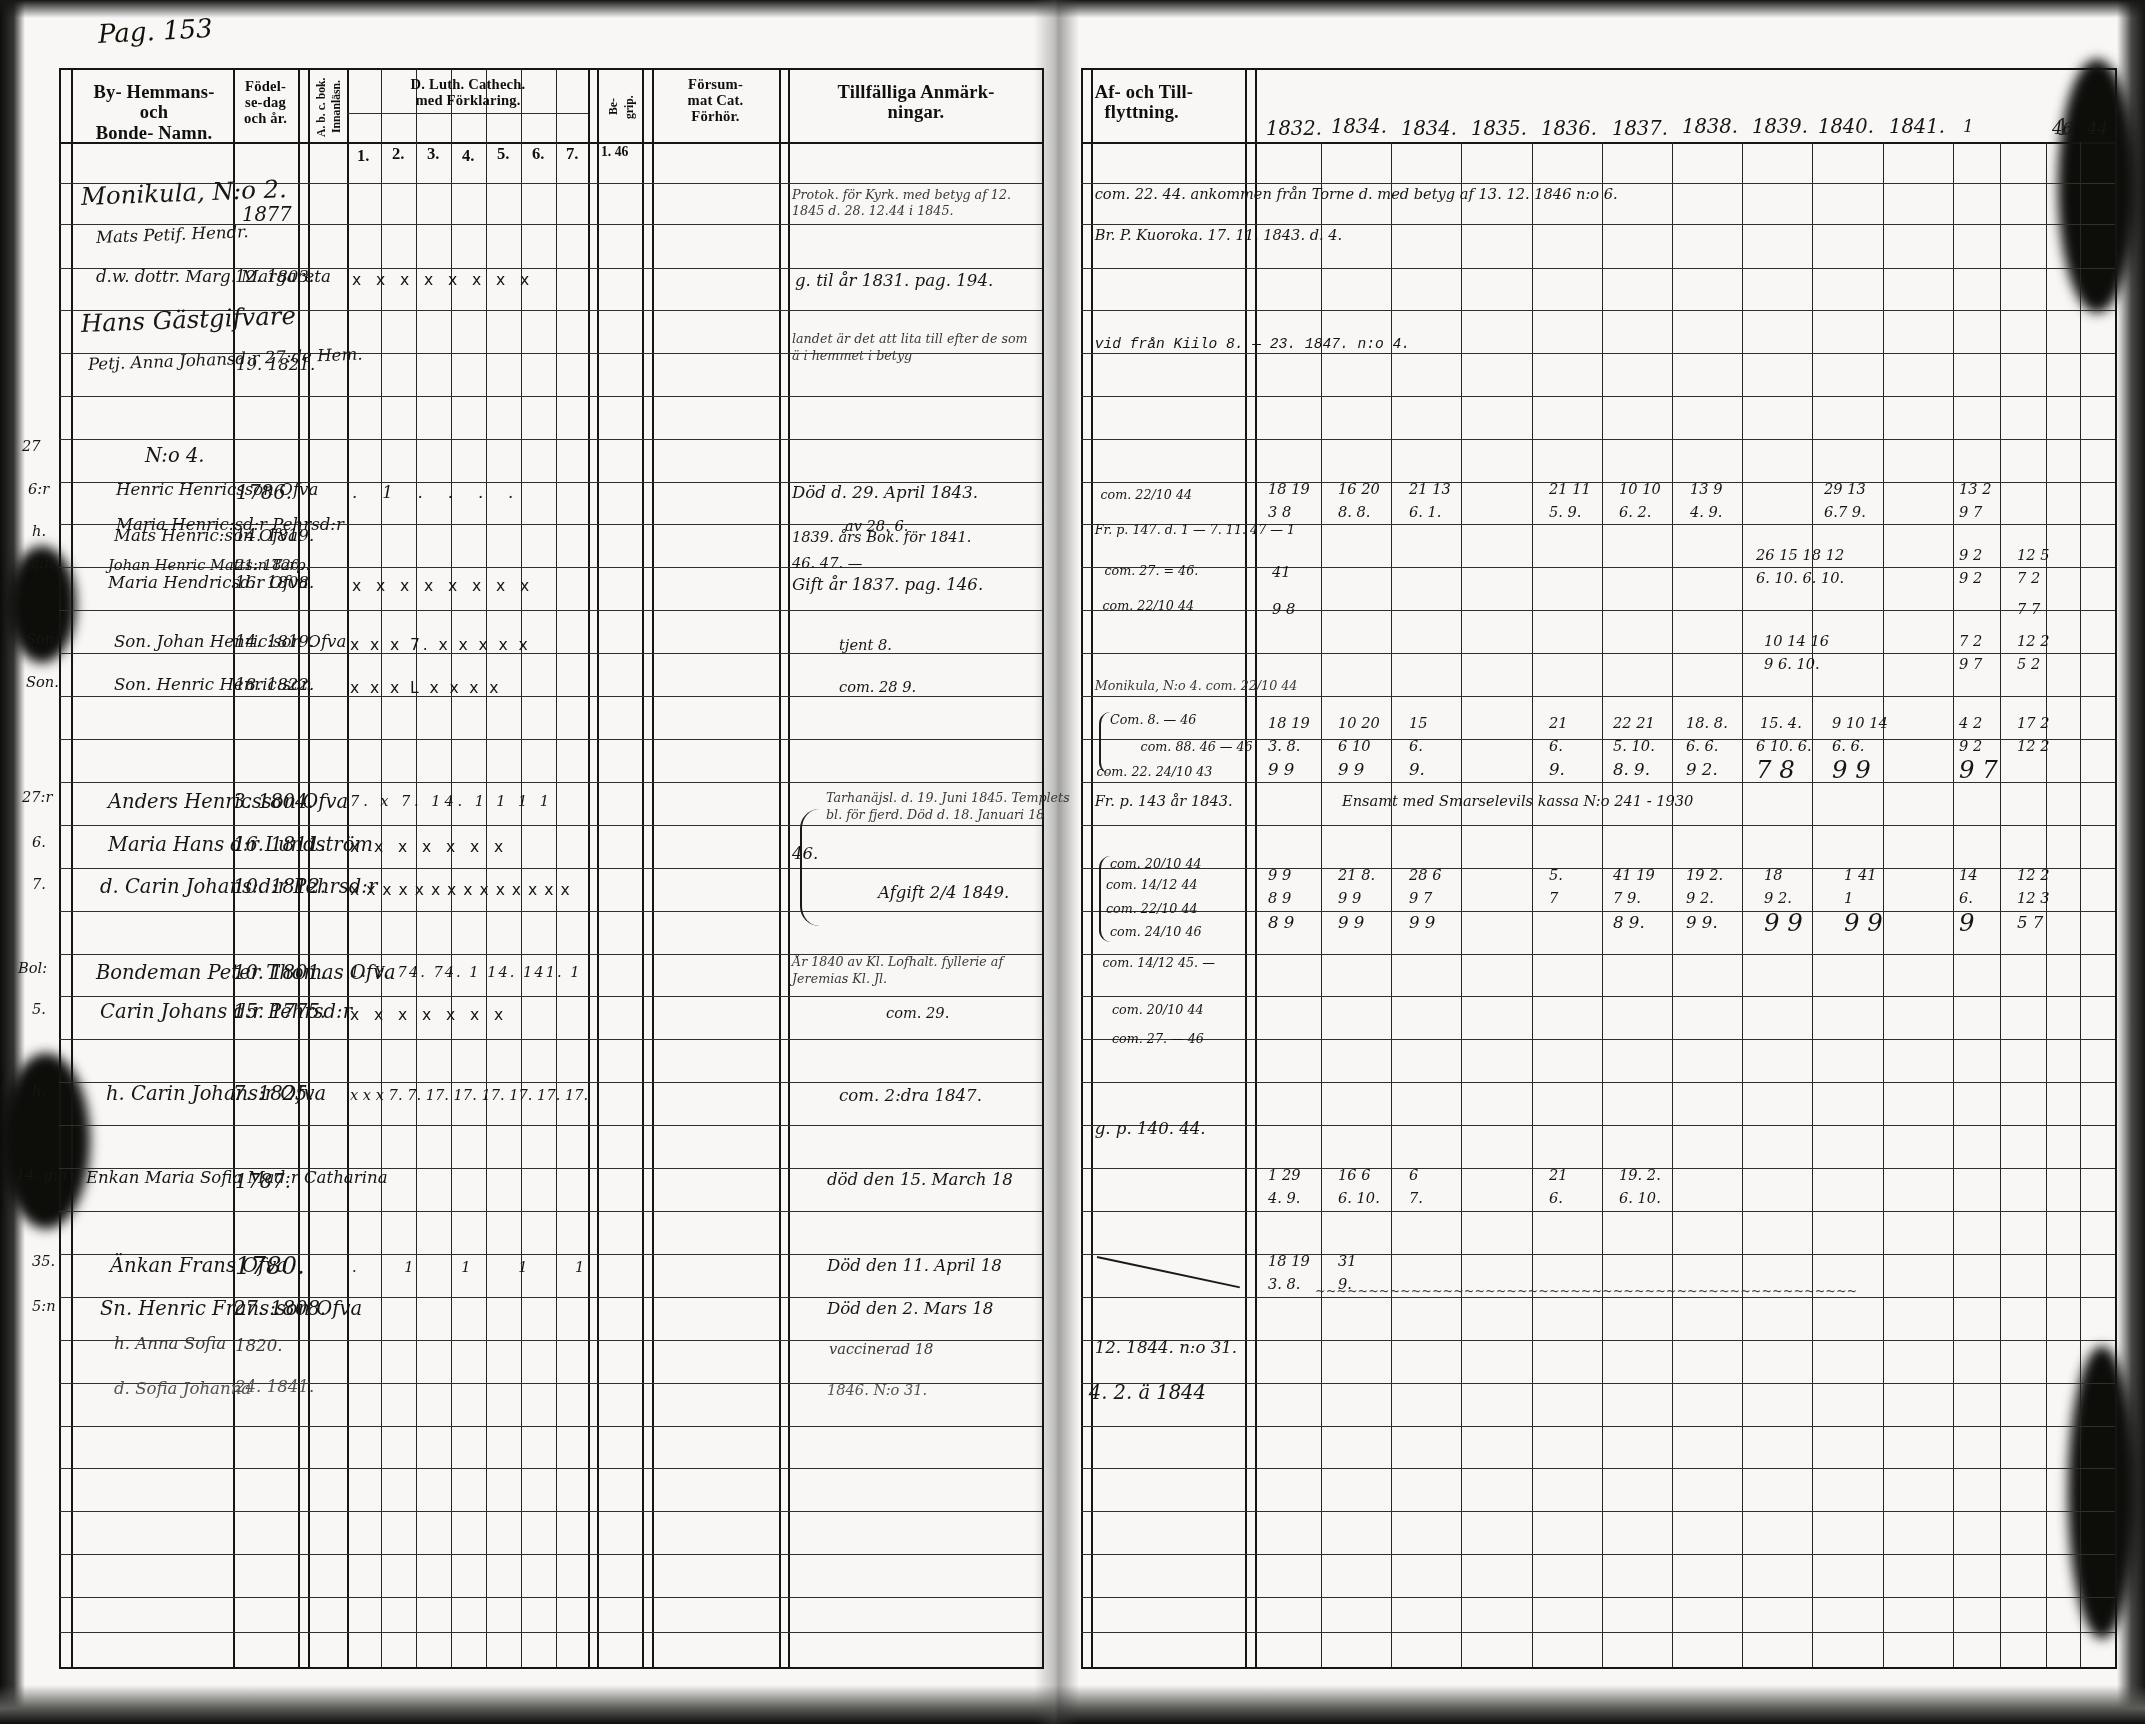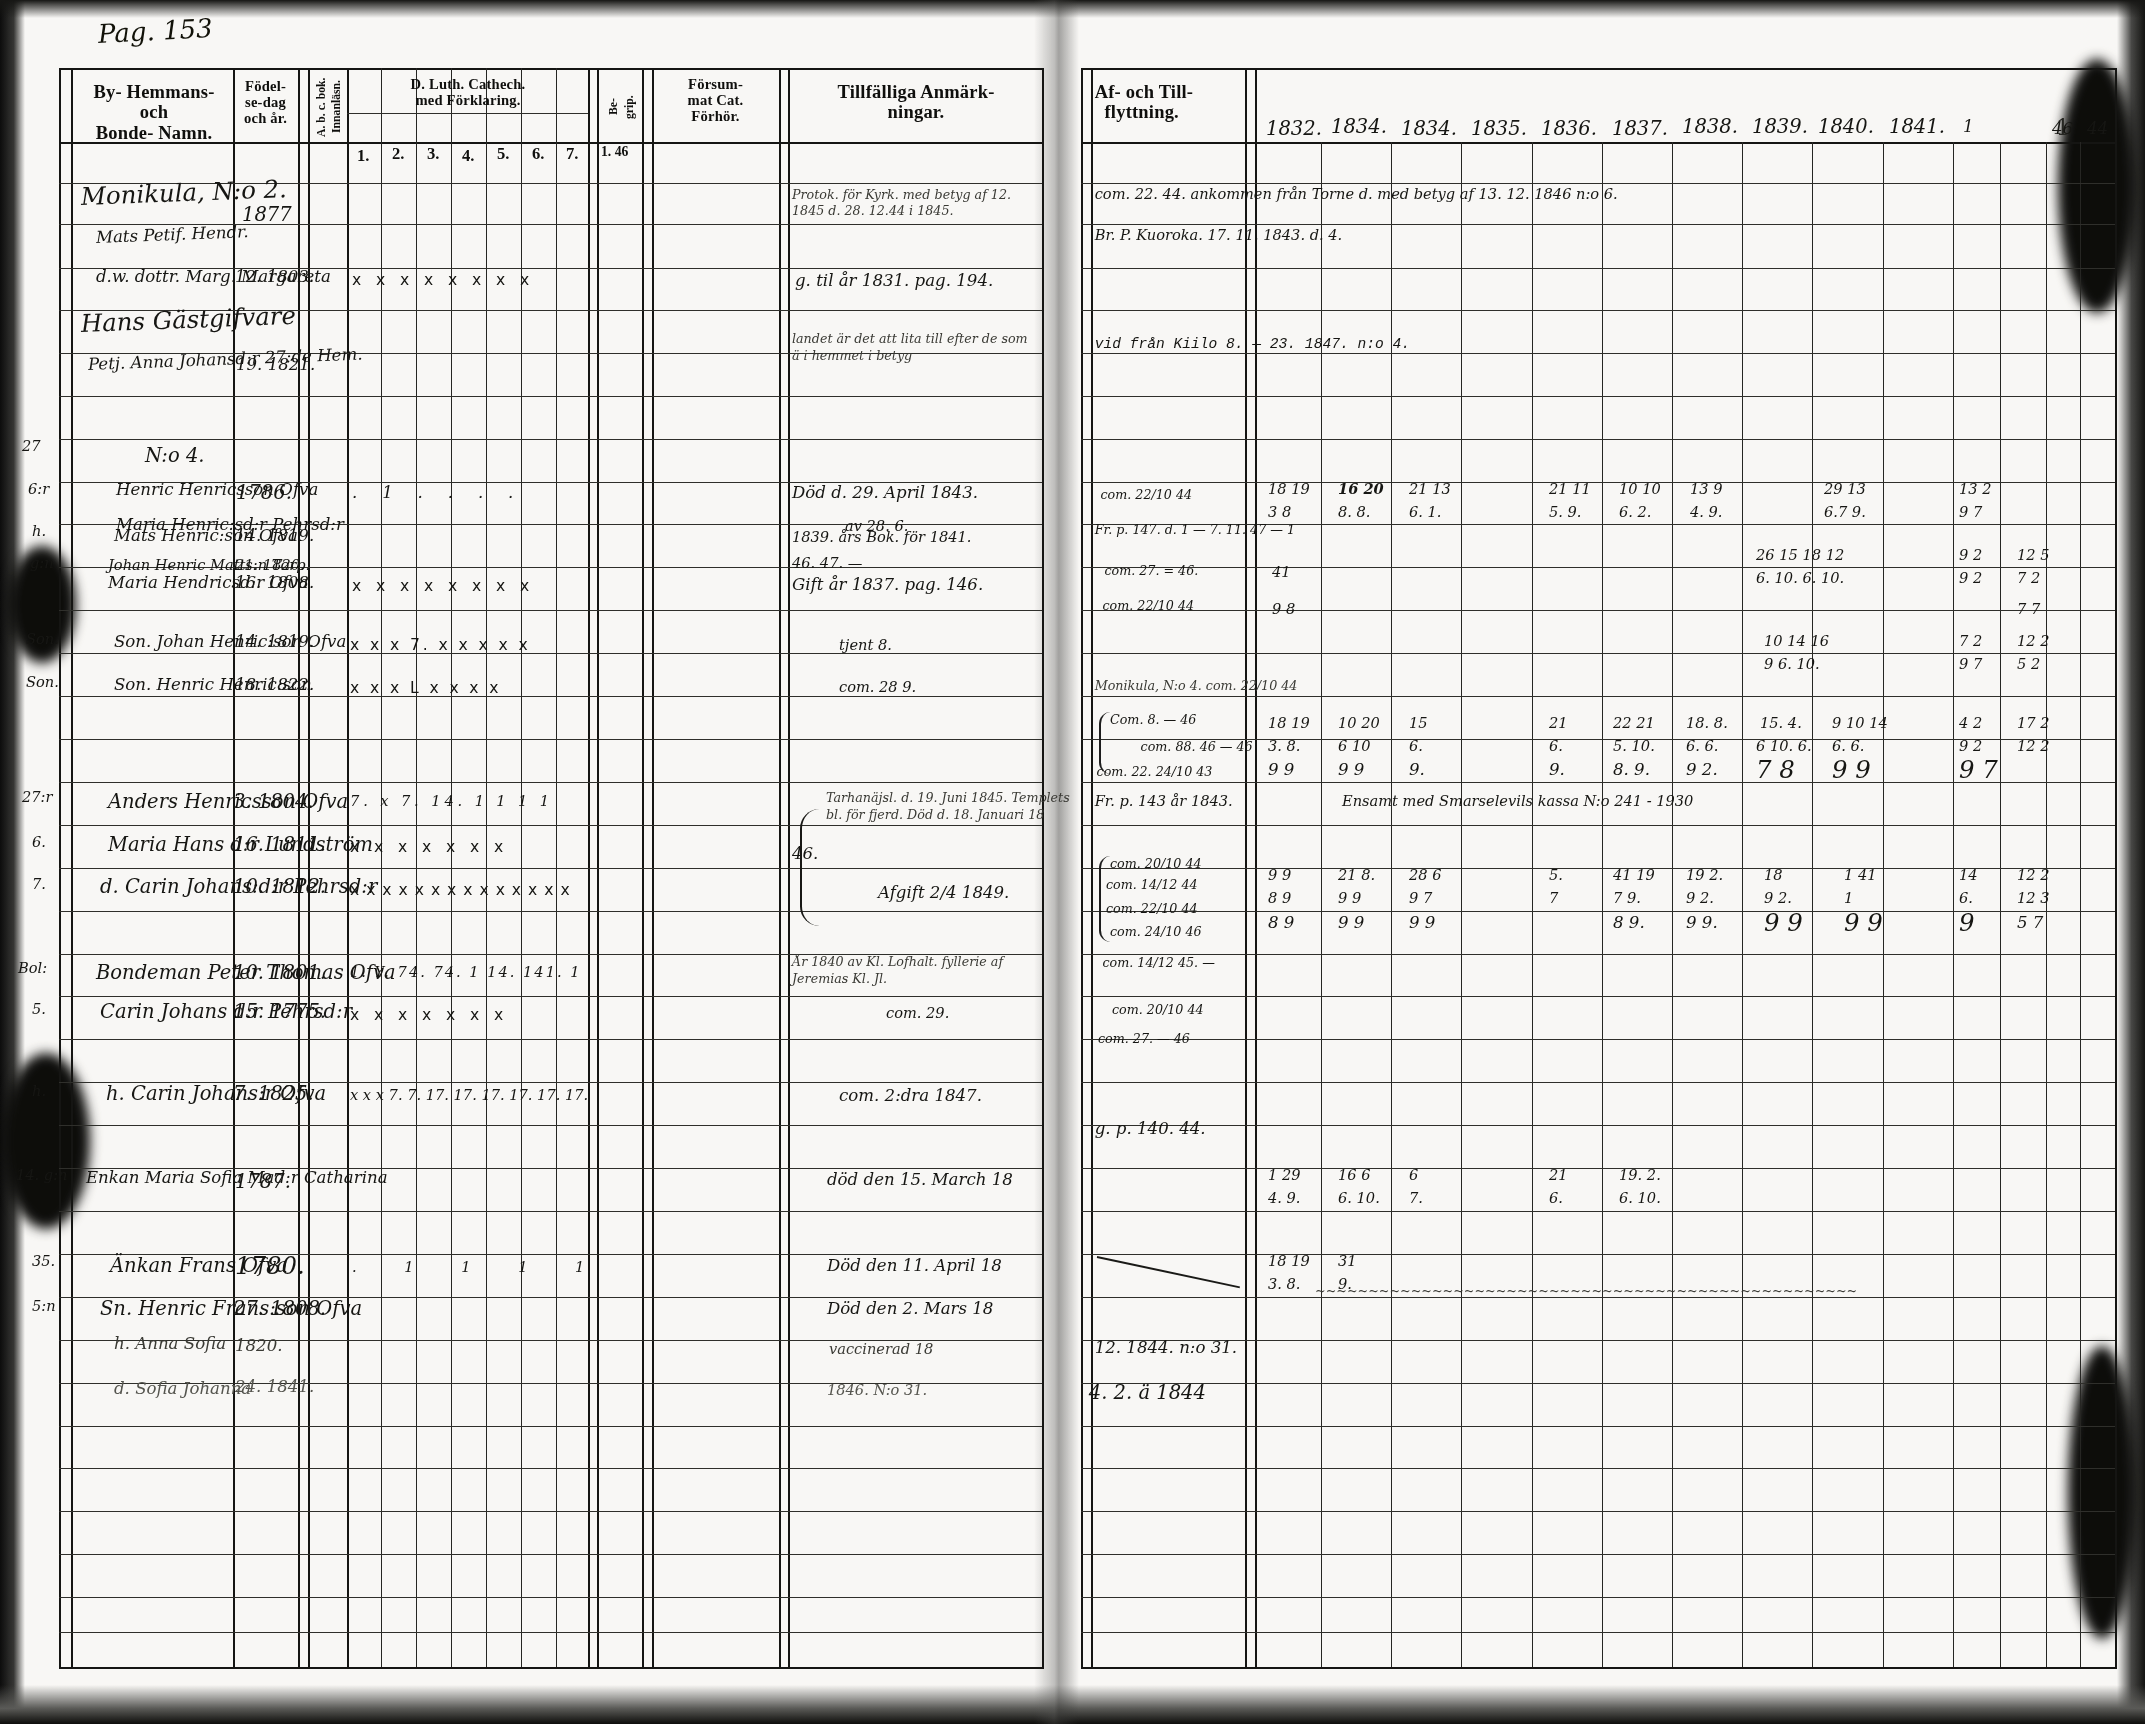--- a/index.html
+++ b/index.html
@@ -473,31 +473,31 @@
     <div class="hw s10" style="left:15.6px;top:673px;padding-left:44px;">com. 88. 46 — 46</div>
     <div class="hw s10" style="left:15.6px;top:698px;">com. 22. 24/10 43</div>
     <div class="hw s12" style="left:13.7px;top:726px;">Fr. p. 143 år 1843.</div>
     <div class="hw s12" style="left:261px;top:726px;">Ensamt med Smarselevils kassa N:o 241 - 1930</div>
     <div class="hw s10" style="left:29px;top:790px;">com. 20/10 44</div>
     <div class="hw s10" style="left:25px;top:811px;">com. 14/12 44</div>
     <div class="hw s10" style="left:25px;top:835px;">com. 22/10 44</div>
     <div class="hw s10" style="left:29px;top:858px;">com. 24/10 46</div>
     <div class="hw s10" style="left:21.5px;top:889px;">com. 14/12 45. —</div>
     <div class="hw s10" style="left:31px;top:936px;">com. 20/10 44</div>
-    <div class="hw s10" style="left:17px;top:965px;">com. 27. — 46</div>
+    <div class="hw s10" style="left:31px;top:965px;">com. 27. — 46</div>
     <div class="hw s14" style="left:13.7px;top:1053px;">g. p. 140. 44.</div>
     <div class="hw s14" style="left:13.7px;top:1272px;">12. 1844. n:o 31.</div>
     <div class="hw s16" style="left:7.8px;top:1315px;">4. 2. ä 1844</div>
 
     <div style="position:absolute;left:17.6px;top:644px;width:13.7px;height:62px;border-left:2px solid #222;border-top-left-radius:11.7px;border-bottom-left-radius:11.7px;"></div>
     <div style="position:absolute;left:17.6px;top:788px;width:13.7px;height:86px;border-left:2px solid #222;border-top-left-radius:11.7px;border-bottom-left-radius:11.7px;"></div>
     <div style="position:absolute;left:15.6px;top:1188px;width:146px;height:2px;background:#1f1f1c;transform:rotate(12deg);transform-origin:left center;"></div>
 
     <div class="hw s12" style="left:187px;top:414px;">18 19</div>
-    <div class="hw s12" style="left:257px;top:414px;font-weight:bold;">16 20</div>
+    <div class="hw s12" style="left:257px;top:414px;">16 20</div>
     <div class="hw s12" style="left:328px;top:414px;">21 13</div>
     <div class="hw s12" style="left:468px;top:414px;">21 11</div>
     <div class="hw s12" style="left:538px;top:414px;">10 10</div>
     <div class="hw s12" style="left:609px;top:414px;">13 9</div>
     <div class="hw s12" style="left:743px;top:414px;">29 13</div>
     <div class="hw s12" style="left:878px;top:414px;">13 2</div>
 
     <div class="hw s12" style="left:187px;top:437px;">3 8</div>
     <div class="hw s12" style="left:257px;top:437px;">8. 8.</div>
     <div class="hw s12" style="left:328px;top:437px;">6. 1.</div>

